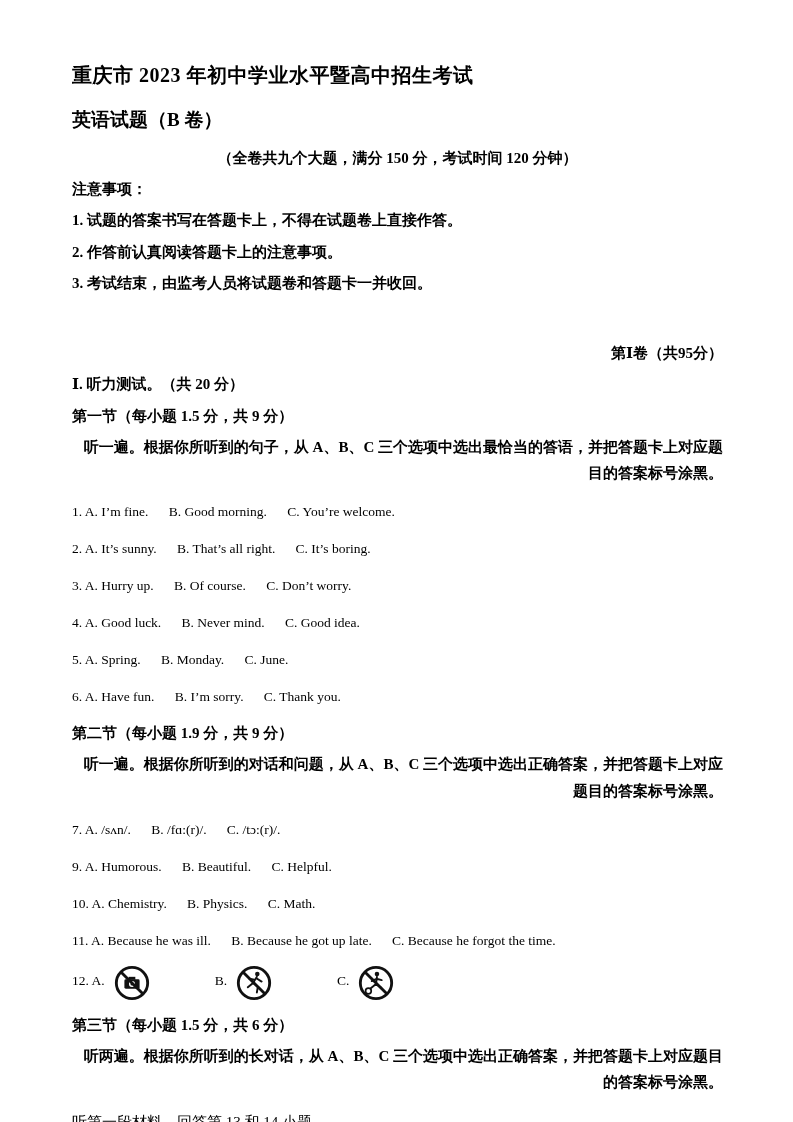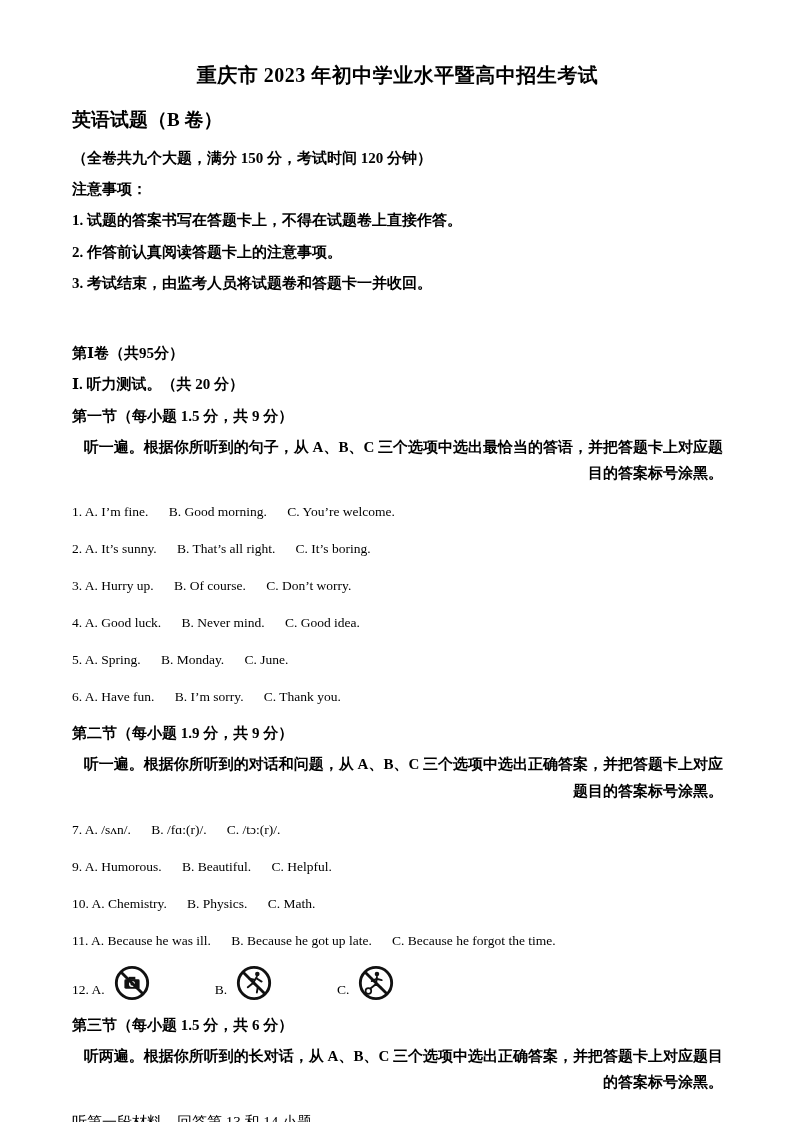--- a/index.html
+++ b/index.html
@@ -8,61 +8,60 @@
     min-height: 1122px;
     box-sizing: border-box;
     margin: 0 auto;
     background: #ffffff;
     color: #000000;
     padding: 62px 70px 40px 72px;
     font-family: "Liberation Serif", "DejaVu Serif", serif;
   }
   .title {
     margin: 0 0 18px 0;
-    text-align: center;
     font-size: 20px;
     font-weight: bold;
     letter-spacing: 0.5px;
   }
   .subtitle {
     margin: 0 0 16px 0;
     font-size: 19px;
     font-weight: bold;
   }
   .meta {
     margin: 8px 0 8px 0;
-    text-align: left;
+    text-align: center;
     font-size: 15px;
     font-weight: bold;
   }
   .bold-line {
     margin: 0 0 5px 0;
     font-size: 15px;
     font-weight: bold;
     line-height: 1.75;
   }
-  .center { text-align: left; margin-top: 44px; }
+  .center { text-align: right; margin-top: 44px; }
   .q-line {
     margin: 12px 0 10px 0;
     font-size: 13.5px;
     font-weight: normal;
     line-height: 1.85;
     white-space: pre-wrap;
   }
   .plain-line {
     margin: 0 0 9px 0;
     font-size: 15px;
     font-weight: normal;
     line-height: 1.85;
     white-space: pre-wrap;
   }
   .gap-sm { margin-bottom: 14px; text-align: right; }
   .q12-row {
     display: flex;
-    align-items: flex-end;
+    align-items: center;
     margin: 4px 0 12px 0;
     font-size: 13.5px;
     line-height: 1.4;
   }
   .q12-row .lbl { white-space: pre; }
   .sign {
     display: block;
     margin: 0 64px -2px 8px;
   }
   .sign.last { margin-right: 0; }

